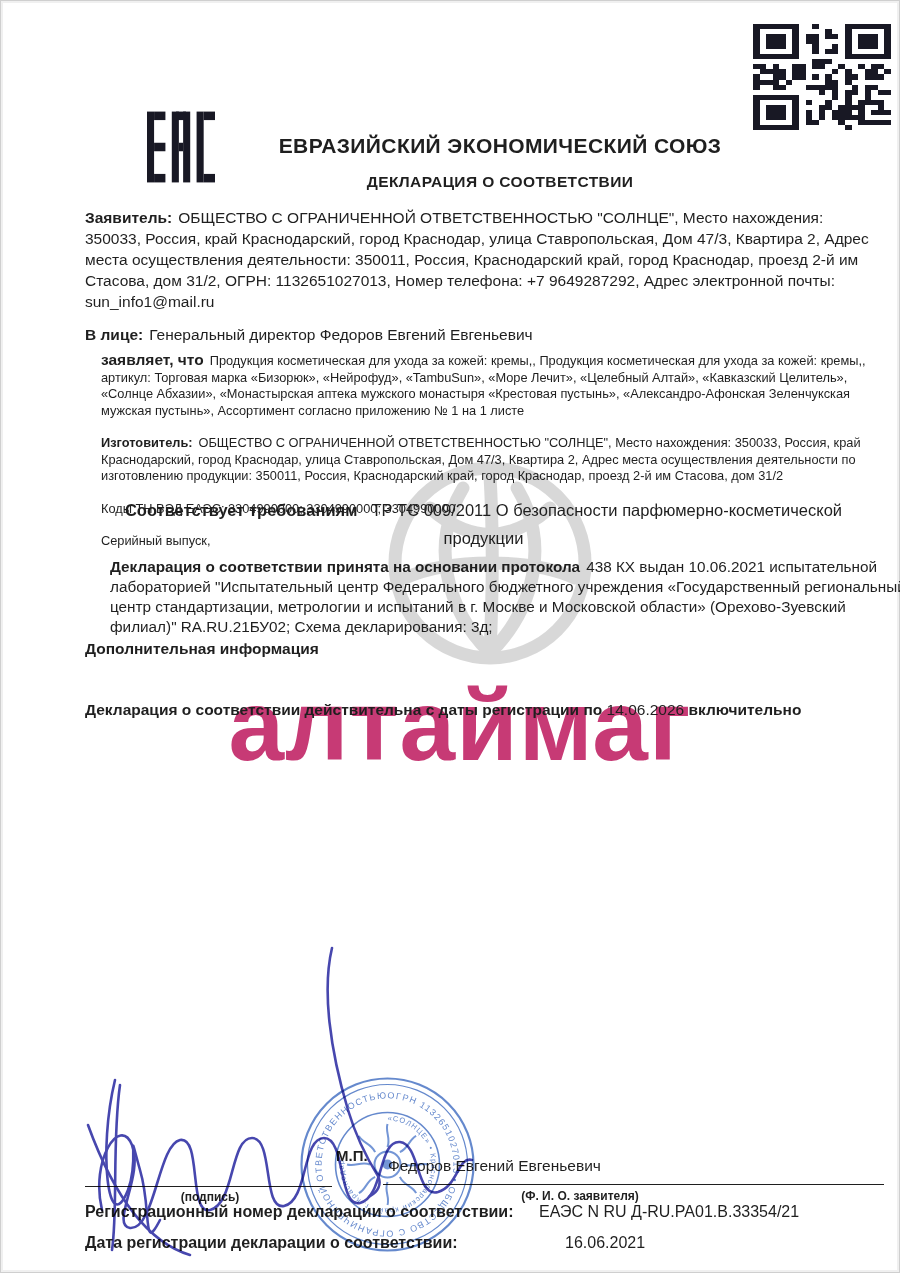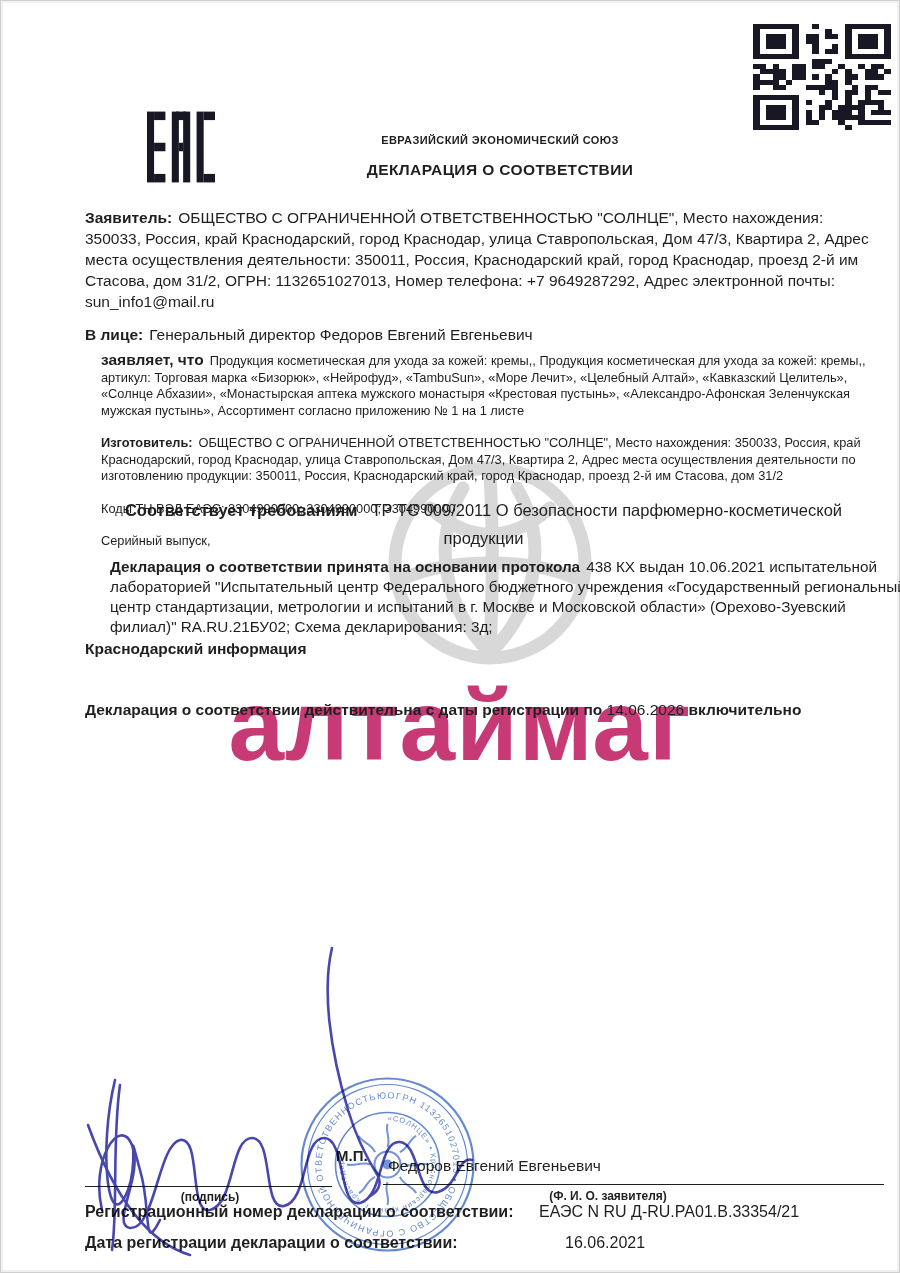--- a/index.html
+++ b/index.html
@@ -4,21 +4,21 @@
 <style>
   html,body{margin:0;padding:0;background:#ffffff;}
   .page{
     position:relative;width:900px;height:1273px;background:#ffffff;overflow:hidden;
     font-family:"Liberation Sans","DejaVu Sans",sans-serif;color:#1f1f1f;
     box-shadow:inset 0 0 0 1px #cfcfcf, inset 0 0 0 3px #f0f0f0;
   }
   .abs{position:absolute;}
   
   .titles{left:220px;top:134px;width:560px;text-align:center;}
-  .union-title{font-size:11px;font-weight:bold;letter-spacing:.4px;}
+  .union-title{font-size:21px;font-weight:bold;letter-spacing:.4px;}
   .doc-title{font-size:15.5px;font-weight:bold;letter-spacing:.4px;margin-top:15px;}
   
   .blk{left:85px;width:797px;z-index:3;}
   .t15{font-size:15.5px;line-height:21px;}
   .small{font-size:12.8px;line-height:16.5px;}
   .small p{margin:16px;}
   .lbl{font-weight:bold;}
   .lbl-big{font-weight:bold;font-size:15.5px;}
   .gap{padding-right:6px;}
   .conformity{font-size:16.5px;line-height:28px;}
@@ -235,36 +235,36 @@
   </div>
 
   <div class="abs blk conformity" style="top:496px;text-align:center;">
     <span class="lbl" style="padding-right:14px;">Соответствует требованиям</span><span>ТР ТС 009/2011 О безопасности парфюмерно-косметической продукции</span>
   </div>
 
   <div class="abs blk basis" style="top:557px;margin-left:25px;">
     <span class="lbl gap">Декларация о соответствии принята на основании протокола</span><span>438 КХ выдан 10.06.2021 испытательной лабораторией "Испытательный центр Федерального бюджетного учреждения «Государственный региональный центр стандартизации, метрологии и испытаний в г. Москве и Московской области» (Орехово-Зуевский филиал)" RA.RU.21БУ02; Схема декларирования: 3д;</span>
   </div>
 
-  <div class="abs blk t15" style="top:638px;font-weight:bold;">Краснодарский информация</div>
+  <div class="abs blk t15" style="top:638px;font-weight:bold;">Дополнительная информация</div>
 
   <div class="abs blk validity" style="top:698px;">
     <span>Декларация о соответствии действительна с даты регистрации по</span>
     <span class="reg">14.06.2026</span>
     <span>включительно</span>
   </div>
 
   <div class="abs sig-line"></div>
   <div class="abs caption" style="left:150px;top:1190px;width:120px;text-align:center;z-index:3;">(подпись)</div>
 
   <div class="abs mp">М.П.</div>
 
   <div class="abs signatory">Федоров Евгений Евгеньевич</div>
   <div class="abs name-line"></div>
-  <div class="abs caption" style="left:518px;top:1189px;width:180px;text-align:center;z-index:3;">(Ф. И. О. заявителя)</div>
+  <div class="abs caption" style="left:490px;top:1189px;width:180px;text-align:center;z-index:3;">(Ф. И. О. заявителя)</div>
 
   <div class="abs reg-row-label" style="left:85px;top:1203px;z-index:3;">Регистрационный номер декларации о соответствии:</div>
   <div class="abs reg-row-value" style="left:539px;top:1203px;z-index:3;">ЕАЭС N RU Д-RU.РА01.В.33354/21</div>
   <div class="abs reg-row-label" style="left:85px;top:1234px;z-index:3;">Дата регистрации декларации о соответствии:</div>
   <div class="abs reg-row-value" style="left:565px;top:1234px;z-index:3;">16.06.2021</div>
 
   <svg class="abs ink" style="left:295px;top:1072px;opacity:.85;" width="185" height="185" viewBox="0 0 185 185">
     <defs>
       <path id="ringA" d="M 92.5,26.5 a 66,66 0 1,1 -0.02,0"></path>
       <path id="ringB" d="M 92.5,48.5 a 44,44 0 1,1 -0.02,0"></path>

